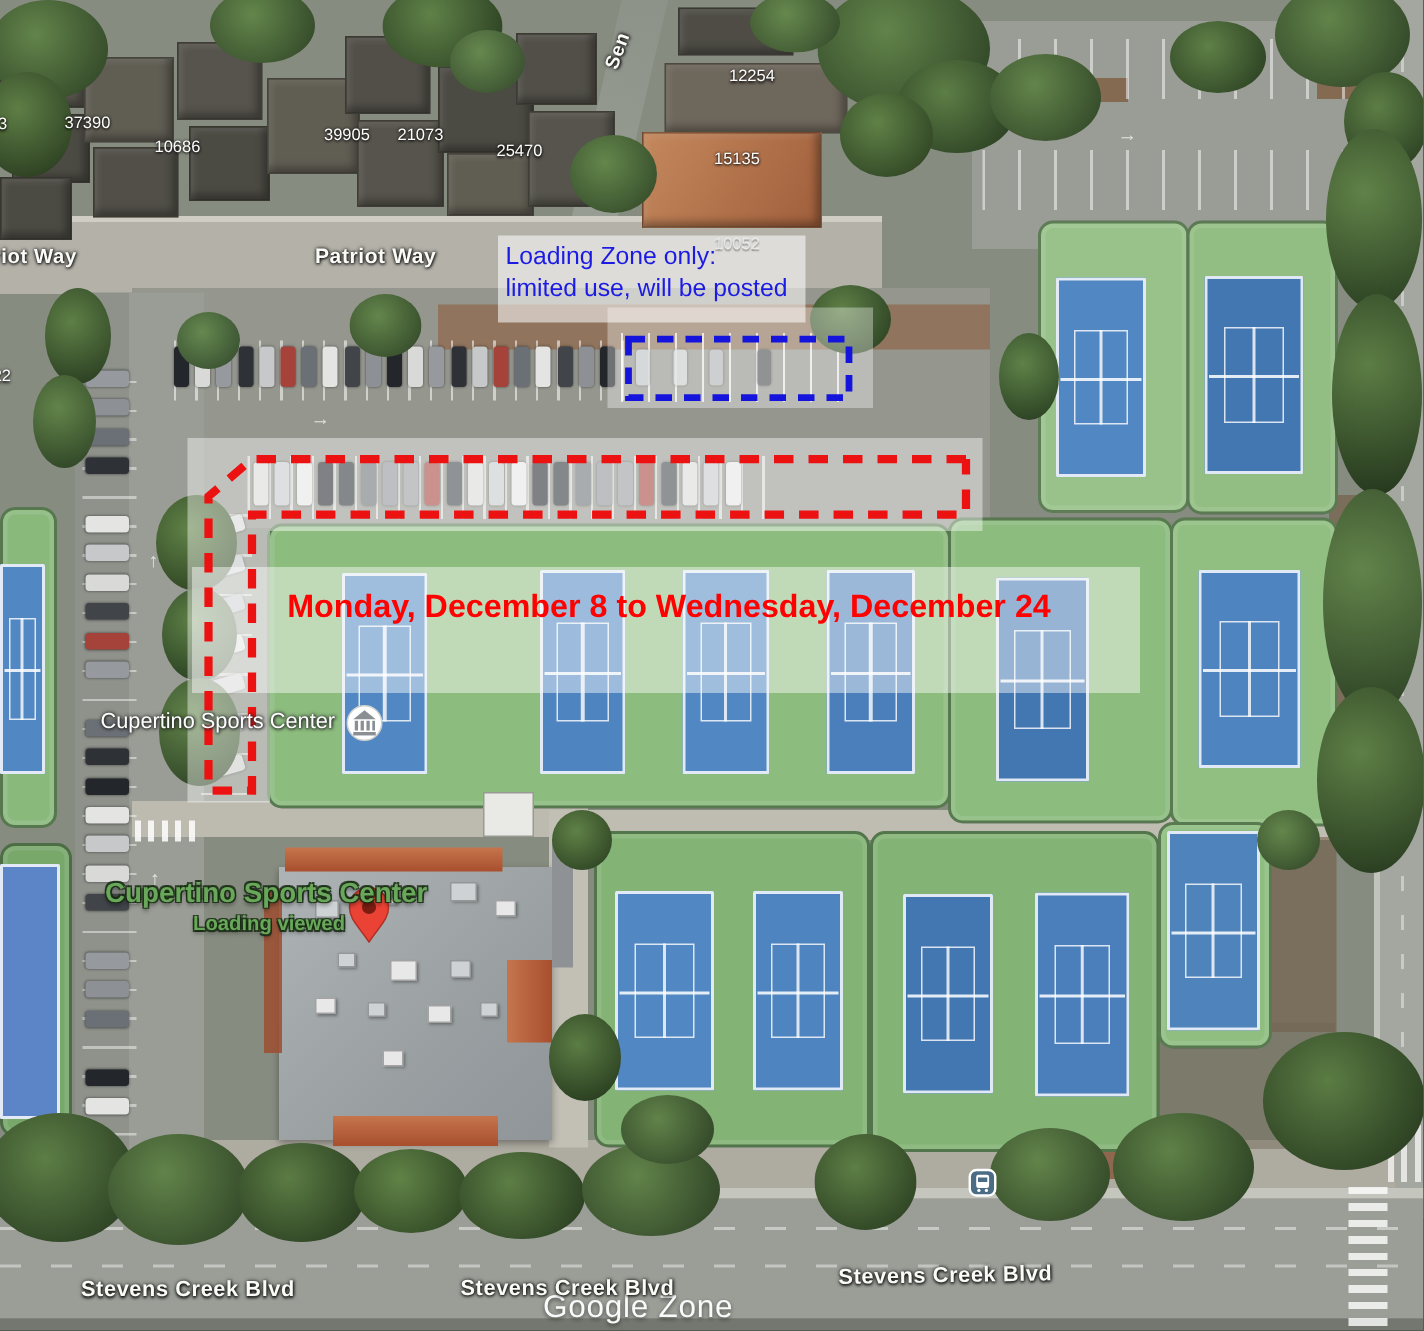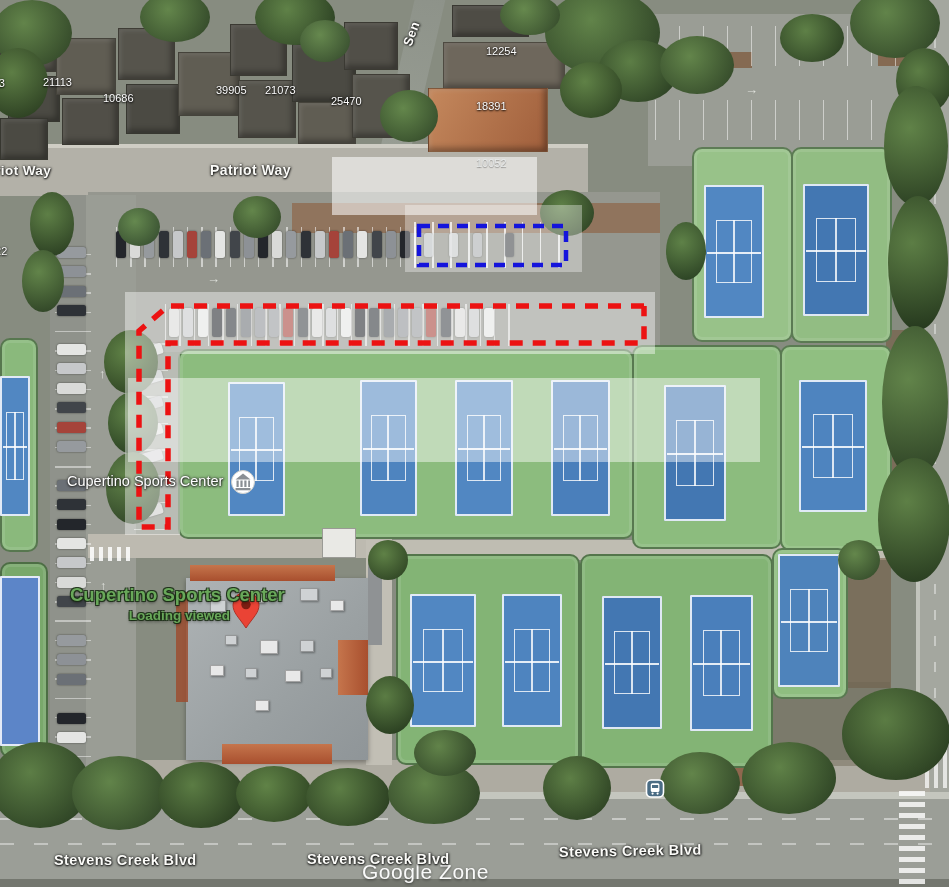--- a/index.html
+++ b/index.html
@@ -362,29 +362,32 @@
       <div class="l2">Loading viewed</div>
     </div>
     <div id="gmaps">Google Zone</div>
   <div class="street-label" style="left: -27px; top: 163px; font-size: 13.5px;">Patriot Way</div>
       <div class="street-label" style="left: 210px; top: 162px; font-size: 14px;">Patriot Way</div>
       <div class="street-label" style="left: 407px; top: 38px; font-size: 13px; transform: rotate(-70deg); transform-origin: left center;">Sen</div>
       <div class="street-label" style="left: 54px; top: 852px; font-size: 14.5px;">Stevens Creek Blvd</div>
       <div class="street-label" style="left: 307px; top: 851px; font-size: 14.5px;">Stevens Creek Blvd</div>
       <div class="street-label" style="left: 559px; top: 844px; font-size: 14.5px; transform: rotate(-1deg); transform-origin: left center;">Stevens Creek Blvd</div>
       <div class="hnum" style="left: -25px; top: 77px;">21123</div>
-      <div class="hnum" style="left: 43px; top: 76px;">21113</div>
+      <div class="hnum" style="left: 43px; top: 76px;">37390</div>
       <div class="hnum" style="left: 103px; top: 92px;">10686</div>
       <div class="hnum" style="left: 216px; top: 84px;">39905</div>
       <div class="hnum" style="left: 265px; top: 84px;">21073</div>
       <div class="hnum" style="left: 331px; top: 95px;">25470</div>
       <div class="hnum" style="left: 486px; top: 45px;">12254</div>
-      <div class="hnum" style="left: 476px; top: 100px;">18391</div>
+      <div class="hnum" style="left: 476px; top: 100px;">15135</div>
       <div class="hnum faint" style="left: 476px; top: 157px;">10052</div>
       <div class="hnum" style="left: -11px; top: 245px;">122</div>
     </div>
 
   <div id="lz-text">
+    <div>Loading Zone only:</div>
+    <div>limited use, will be posted</div>
   </div>
   <div id="con-text">
+    <div>Monday, December 8 to Wednesday, December 24</div>
   </div>
 
 </div>
 
 </body></html>

